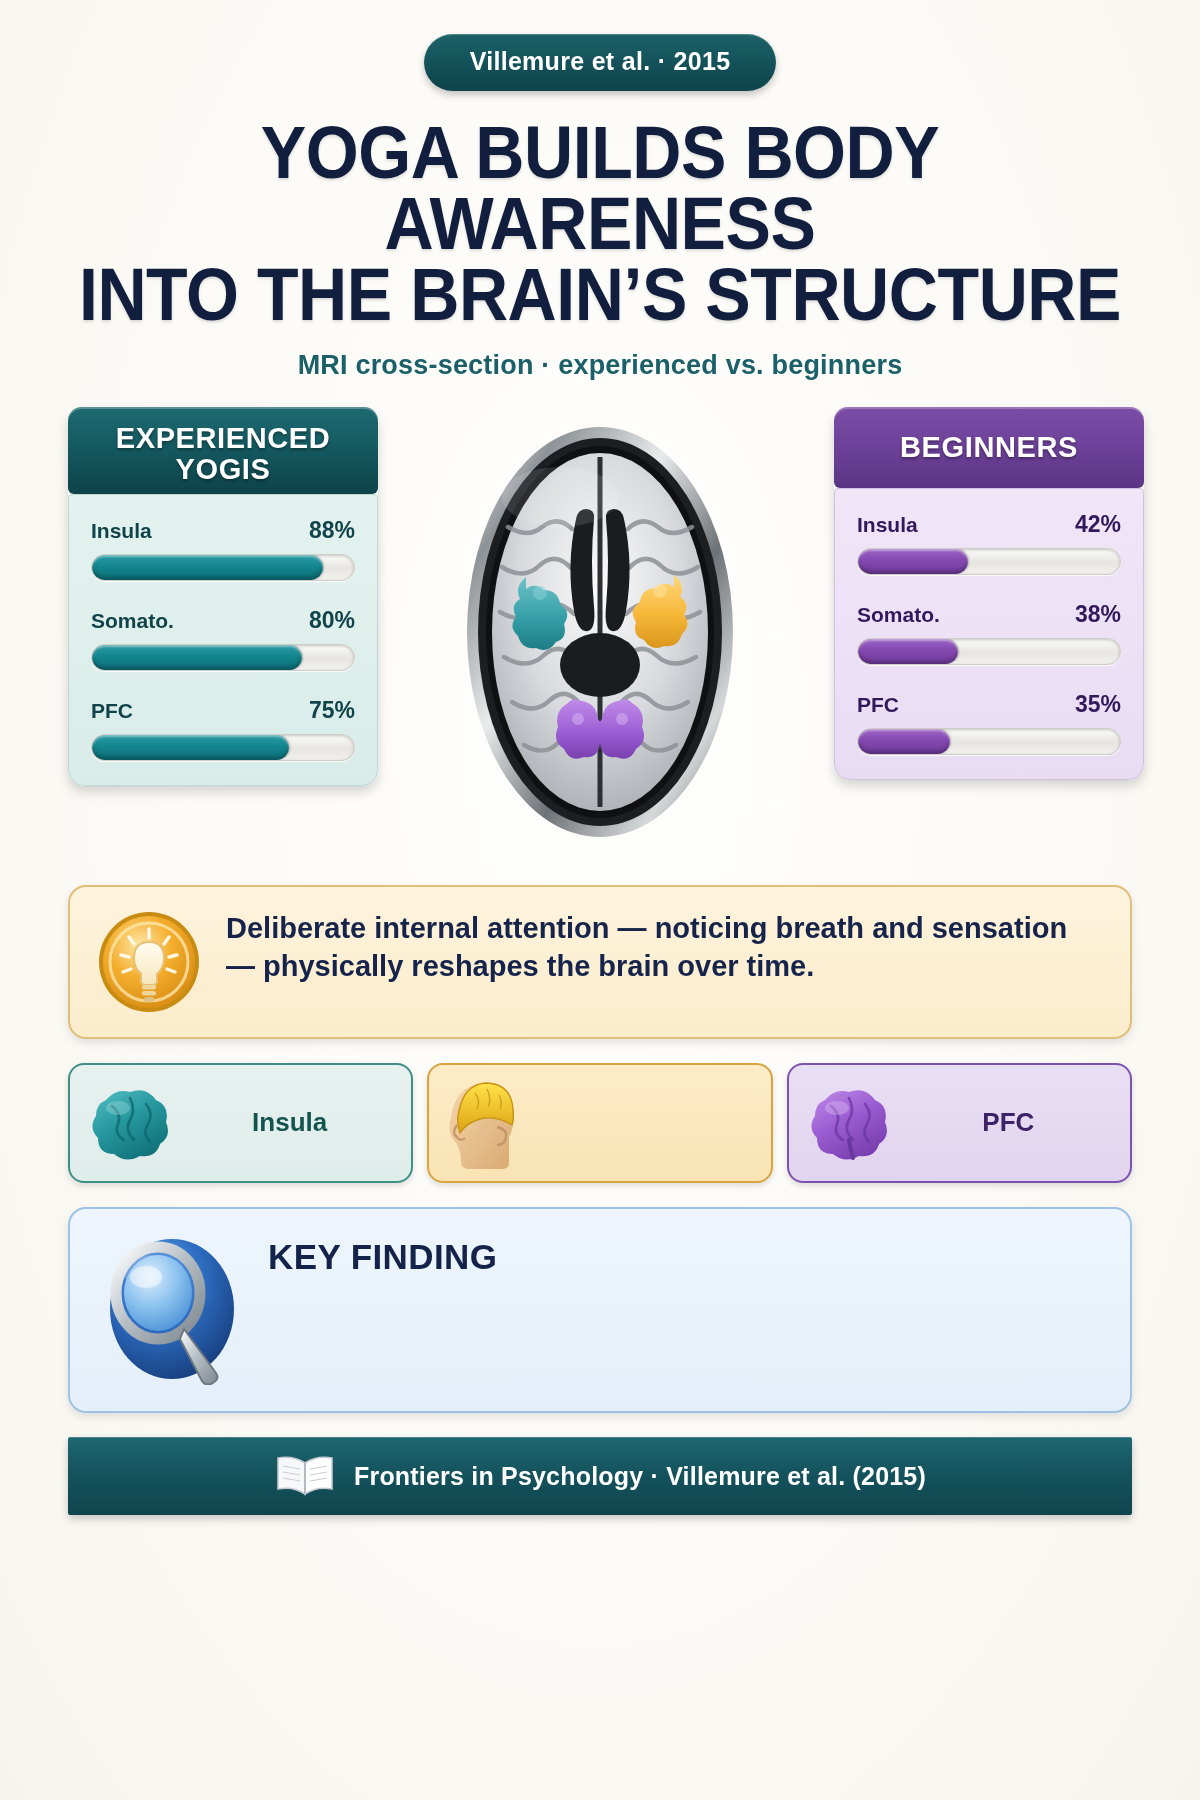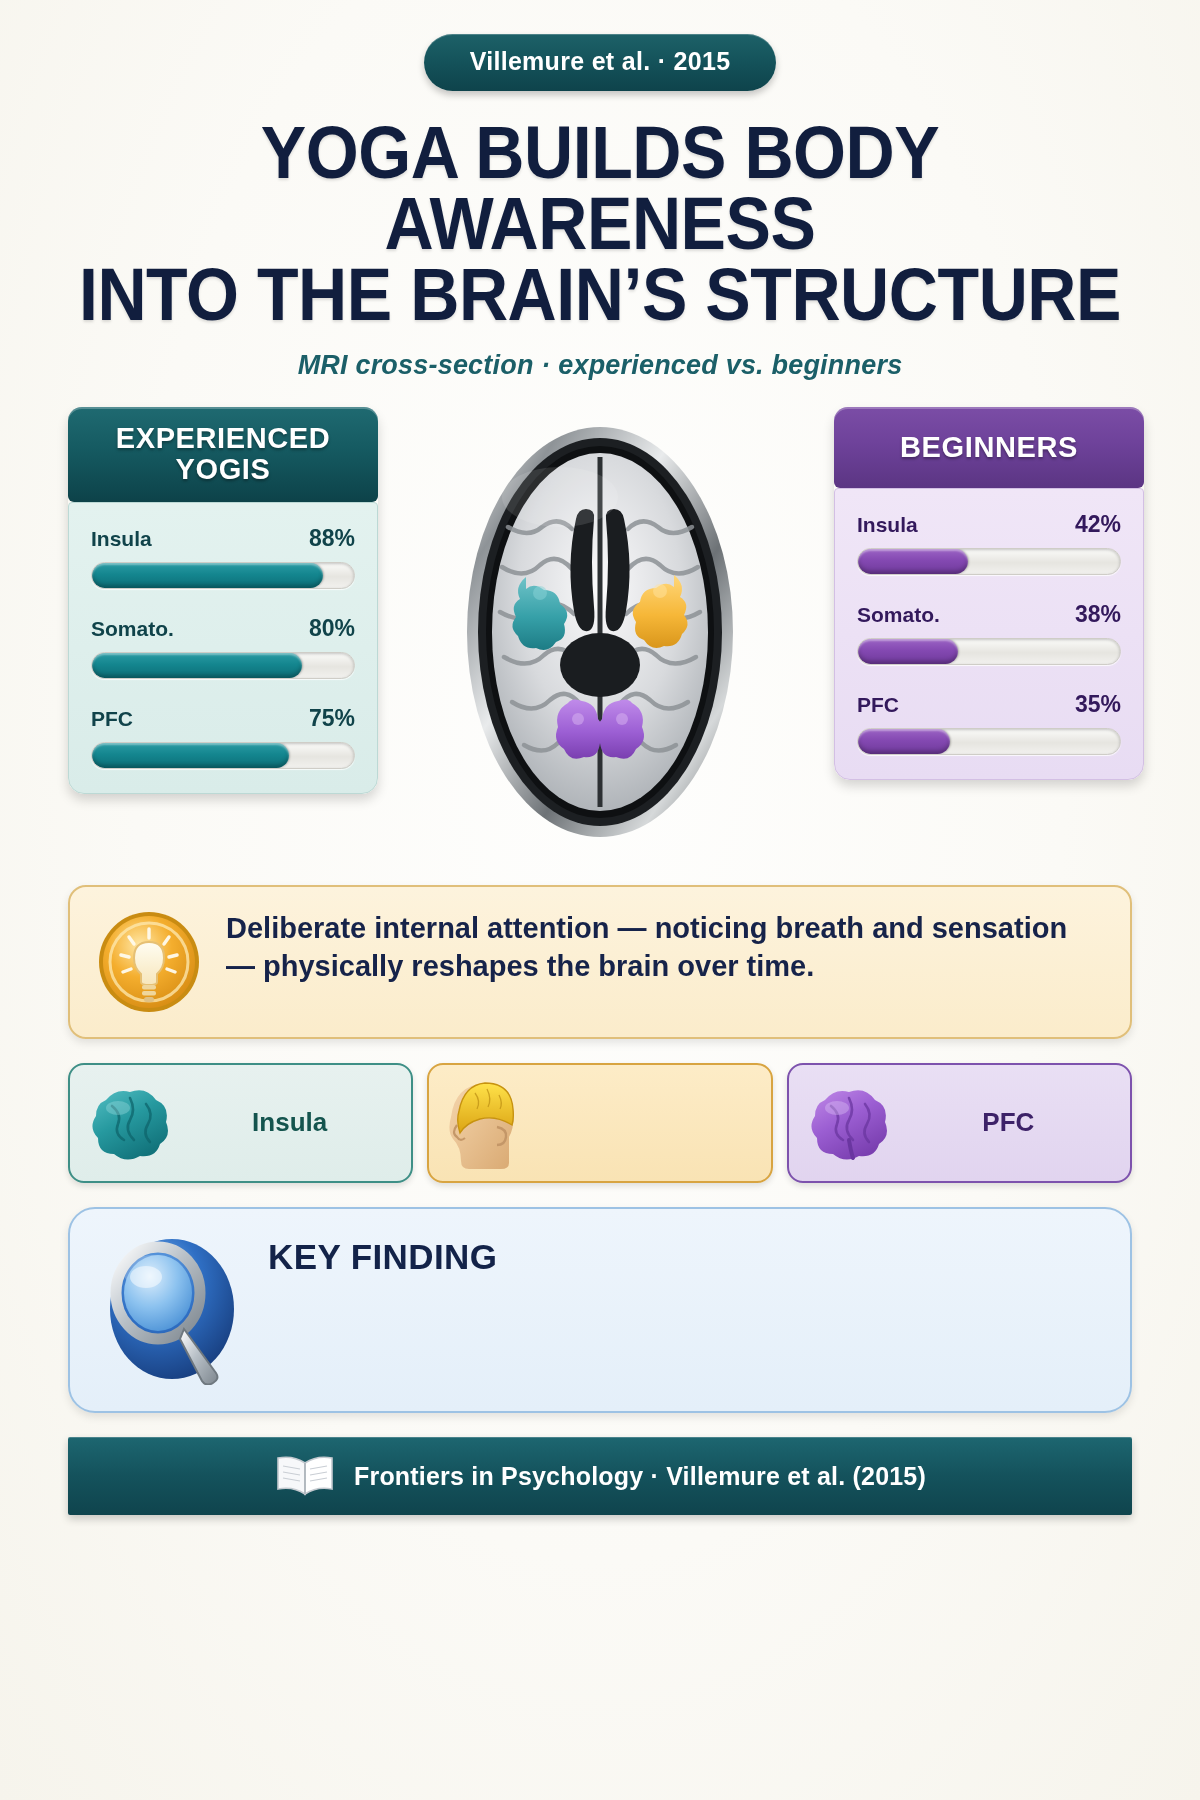--- a/index.html
+++ b/index.html
@@ -51,21 +51,20 @@
   }
   .title .l2 { display: block; }
 
   .subtitle {
     text-align: center;
     color: #1b5f68;
     font-size: 27px;
     font-weight: bold;
     margin-top: 20px;
     letter-spacing: 0.2px;
-    font-style: italic;
   }
 
   
   .compare {
     position: relative;
     margin-top: 26px;
     height: 450px;
   }
 
   .panel {
@@ -81,21 +80,21 @@
 
   .panel-head {
     border-radius: 14px 14px 6px 6px;
     text-align: center;
     color: #fff;
     font-family: "Liberation Sans Narrow", "Liberation Sans", sans-serif;
     font-weight: bold;
     font-size: 29px;
     line-height: 1.08;
     letter-spacing: 0.6px;
-    padding: 16px 10px 16px;
+    padding: 16px 10px 8px;
     text-shadow: 0 2px 3px rgba(0,0,0,0.35);
     box-shadow: inset 0 2px 0 rgba(255,255,255,0.25);
   }
   .panel.left .panel-head {
     background: linear-gradient(180deg, #1f6a71 0%, #155a61 45%, #0d4249 100%);
   }
   .panel.right .panel-head {
     background: linear-gradient(180deg, #7b4da6 0%, #6e429a 45%, #5b3583 100%);
     padding: 25px 10px 25px;
   }
@@ -221,21 +220,21 @@
   }
   .chip.insula .chip-label { color: #14544e; }
   .chip.soma   .chip-label { color: #4d3110; }
   .chip.pfc    .chip-label { color: #3d2268; }
 
   
   .finding {
     margin: 24px 68px 2px;
     background: linear-gradient(180deg, #eef5fc 0%, #e4eff9 100%);
     border: 2px solid #9dc2e4;
-    border-radius: 27px;
+    border-radius: 18px;
     display: flex;
     align-items: flex-start;
     gap: 22px;
     padding: 24px 28px 26px;
     box-shadow: 0 4px 8px rgba(0,0,0,0.10);
   }
   .finding-body { padding-top: 4px; }
   .finding-title {
     color: #132349;
     font-family: "Liberation Sans Narrow", "Liberation Sans", sans-serif;

